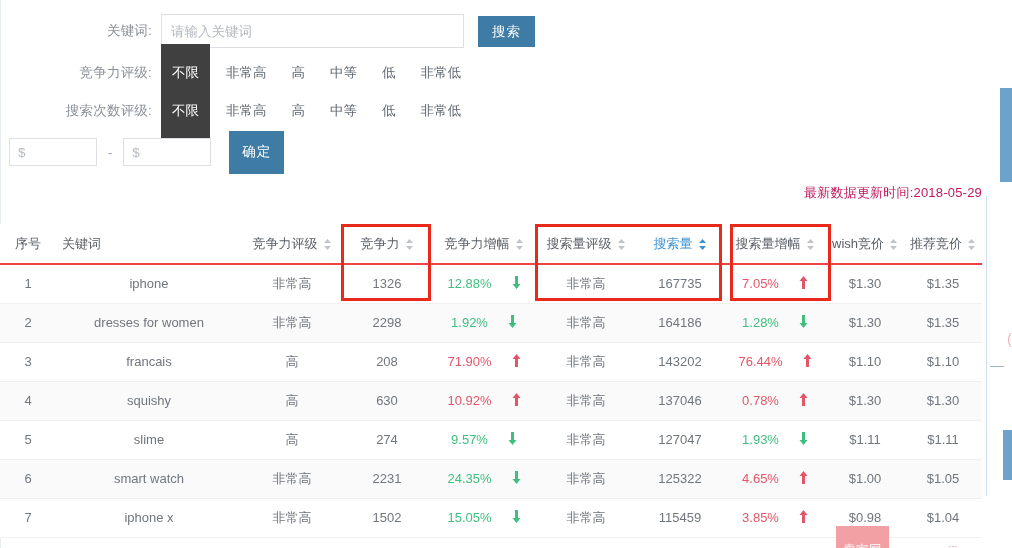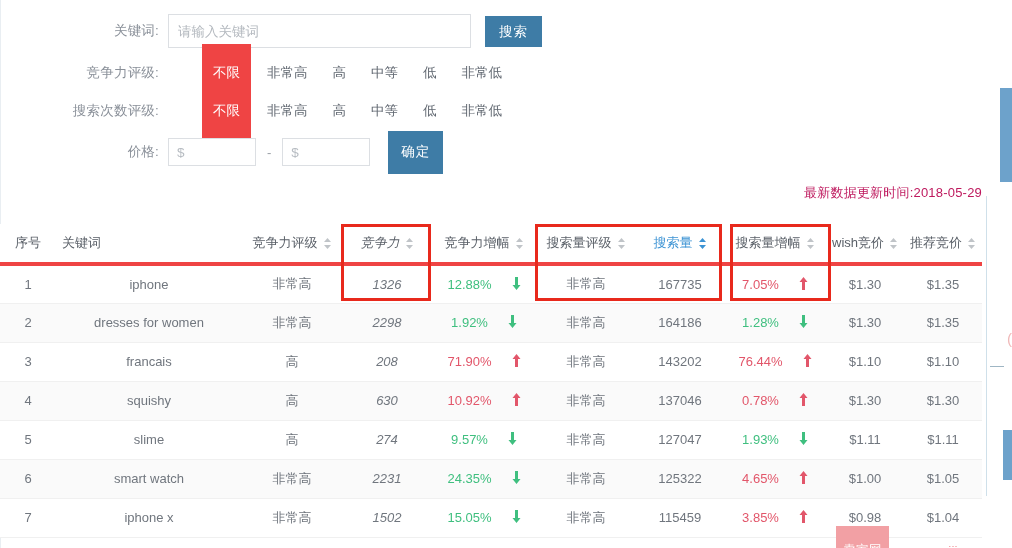--- a/index.html
+++ b/index.html
@@ -16,21 +16,21 @@
     background: #fff;
     overflow: hidden;
   }
   
   .page-left-rule {
     position: absolute; left: 0; top: 0; width: 1px; height: 548px;
     background: #e9eef2;
   }
 
   
-  .filters { position: absolute; left: 16px; top: 0; width: 980px; }
+  .filters { position: absolute; left: 9px; top: 0; width: 980px; }
   .frow { display: flex; align-items: center; height: 38px; }
   .frow.kw { height: 46px; margin-top: 8px; }
   .flabel {
     width: 152px; text-align: right; padding-right: 9px;
     font-size: 13.5px; color: #8a9099; letter-spacing: .2px;
     white-space: nowrap;
   }
   .kw-input {
     width: 303px; height: 31px;
     border: 1px solid #dcdfe3; background: #fff;
@@ -43,21 +43,21 @@
     font-size: 13.5px; height: 30px; padding: 7px 14px;
     cursor: pointer; font-family: inherit; letter-spacing: 1px;
   }
   .search-btn { margin-left: 14px; height: 31px; }
 
   .opts { display: flex; align-items: center; }
   .opt {
     font-size: 13.5px; color: #606770; padding: 4px 9px;
     margin-right: 7px; cursor: pointer; white-space: nowrap;
   }
-  .opt.active { background: #ef4444; color: #fff; padding: 20px 11px; margin-left: 34px; }
+  .opt.active { background: #404040; color: #fff; padding: 20px 11px; }
 
   .price-in {
     width: 88px; height: 28px; border: 1px solid #dcdfe3;
     background: #fff; font-size: 13.5px; color: #555;
     padding: 0 8px; outline: none;
   }
   .price-in::placeholder { color: #b7bcc2; }
   .dash { margin: 0 11px; color: #9aa0a6; font-size: 13px; }
   .ok-btn { margin-left: 18px; height: 43px; padding: 0 13px; }
 
@@ -66,36 +66,36 @@
     position: absolute; right: 30px; top: 184px;
     font-size: 13px; color: #be185d; letter-spacing: .2px;
   }
 
   
   .tbl-wrap { position: absolute; left: 0; top: 224px; width: 982px; }
   table.kw-table { width: 982px; border-collapse: collapse; table-layout: fixed; }
   table.kw-table th {
     font-weight: normal; font-size: 13px; color: #5a6068;
     height: 40px; padding: 0 6px; text-align: center;
-    border-bottom: 4px solid #ef4444; background: #fff;
+    border-bottom: 2px solid #ef4444; background: #fff;
     white-space: nowrap;
   }
   table.kw-table th.sorted { color: #3c93d4; }
   table.kw-table td {
     font-size: 13px; color: #70767e; height: 39px; padding: 0 6px;
     text-align: center; border-bottom: 1px solid #f0f0f0;
     white-space: nowrap;
   }
   tbody tr:nth-child(even) td { background: #fafafa; }
   tbody tr:nth-child(odd)  td { background: #ffffff; }
 
   th.c-idx, td.c-idx      { width: 56px; }
   th.c-kw,  td.c-kw       { width: 186px; text-align: left; padding-left: 18px; }
   th.c-rate,td.c-rate     { width: 100px; }
-  th.c-comp,td.c-comp     { width: 90px; font-style: italic; }
+  th.c-comp,td.c-comp     { width: 90px; }
   th.c-cg,  td.c-cg       { width: 104px; }
   th.c-srate,td.c-srate   { width: 100px; }
   th.c-svol,td.c-svol     { width: 88px; }
   th.c-sg,  td.c-sg       { width: 102px; }
   th.c-wb,  td.c-wb       { width: 78px; }
   th.c-rb,  td.c-rb       { width: 78px; }
 
   .sorticon {
     display: inline-block; width: 9px; margin-left: 5px;
     vertical-align: middle; line-height: 0;
@@ -181,21 +181,20 @@
         <span class="opt active">不限</span>
         <span class="opt">非常高</span>
         <span class="opt">高</span>
         <span class="opt">中等</span>
         <span class="opt">低</span>
         <span class="opt">非常低</span>
       </div>
     </div>
 
     <div class="frow" style="height:44px;">
-      <div class="flabel">价格:</div>
       <input class="price-in" type="text" placeholder="$" style="">
       <span class="dash">-</span>
       <input class="price-in" type="text" placeholder="$" style="">
       <button class="btn-primary ok-btn">确定</button>
     </div>
   </div>
 
   <div class="update-time">最新数据更新时间:2018-05-29</div>
 
   <div class="tbl-wrap">

